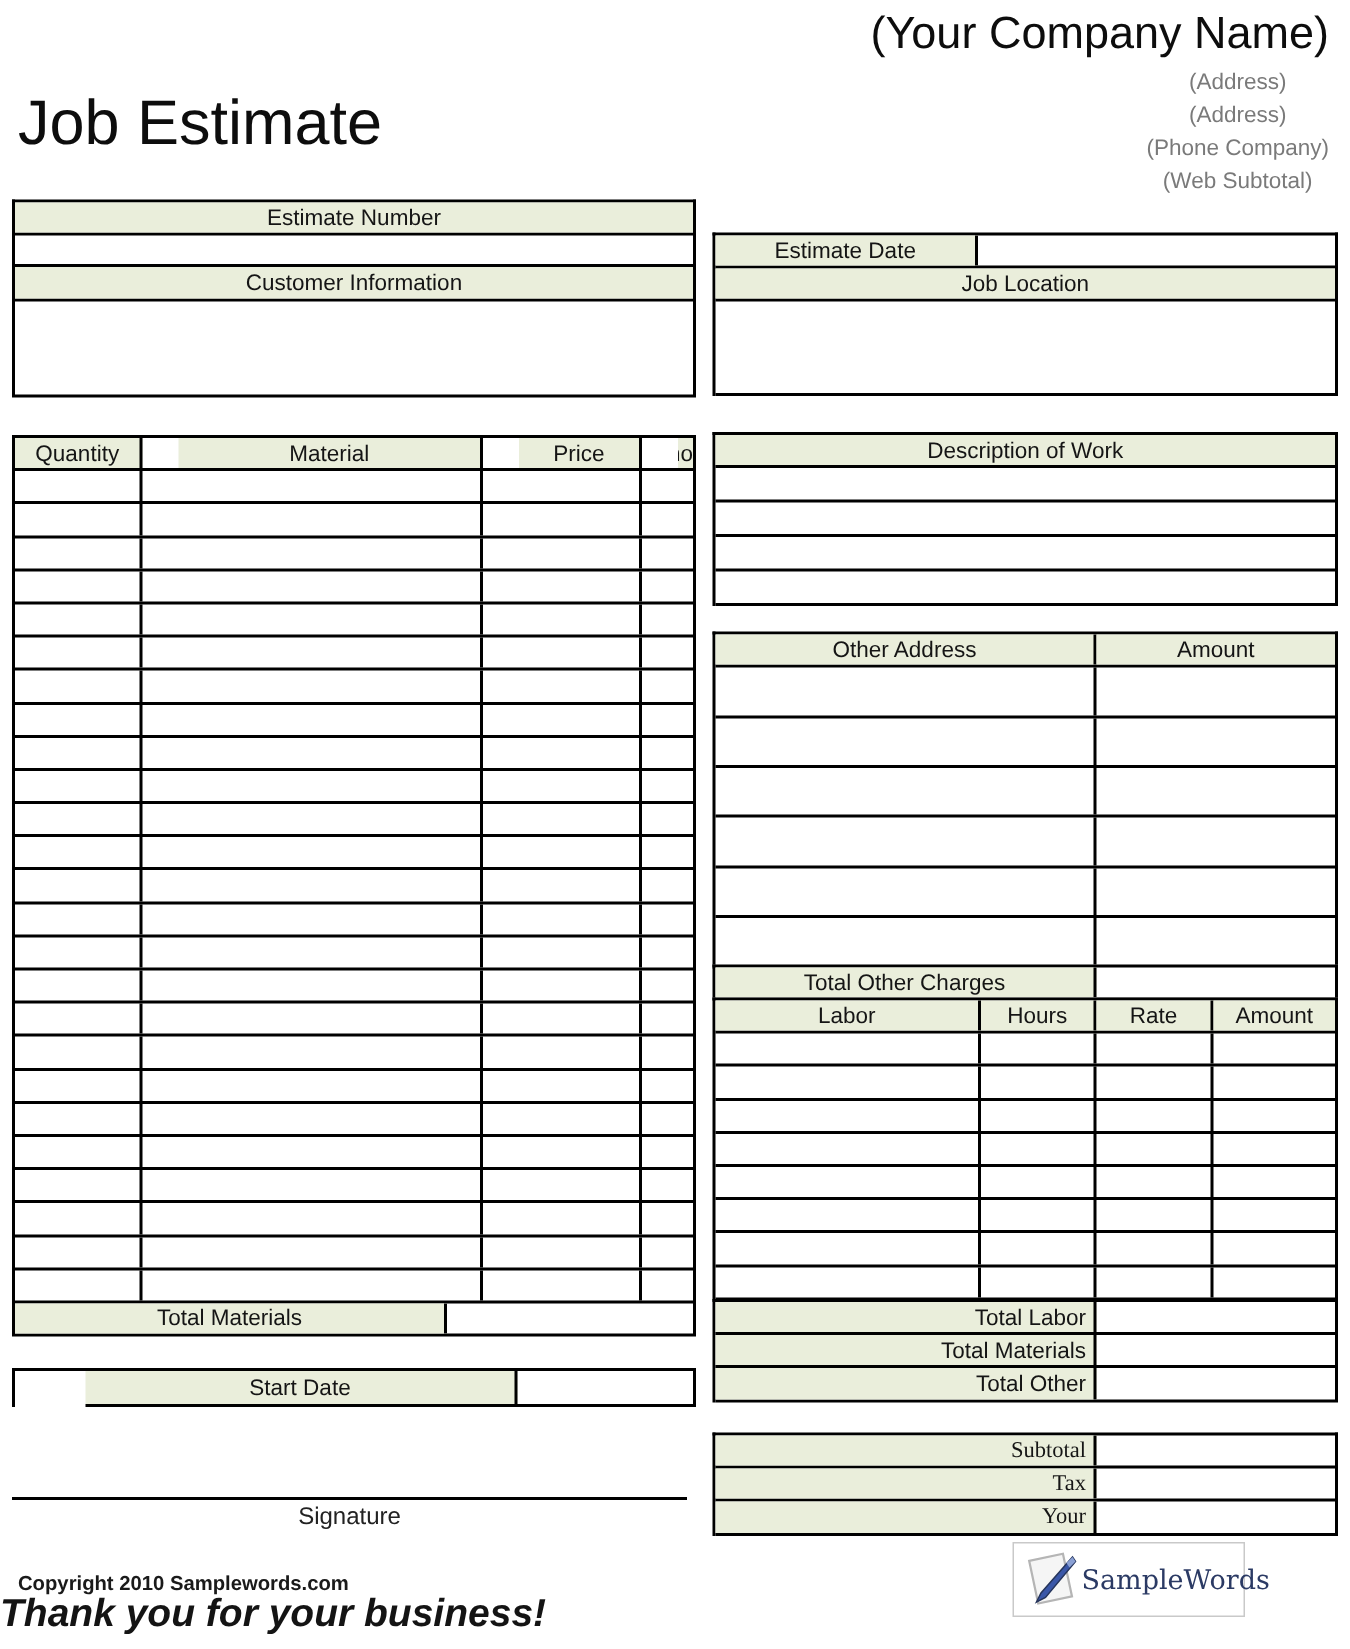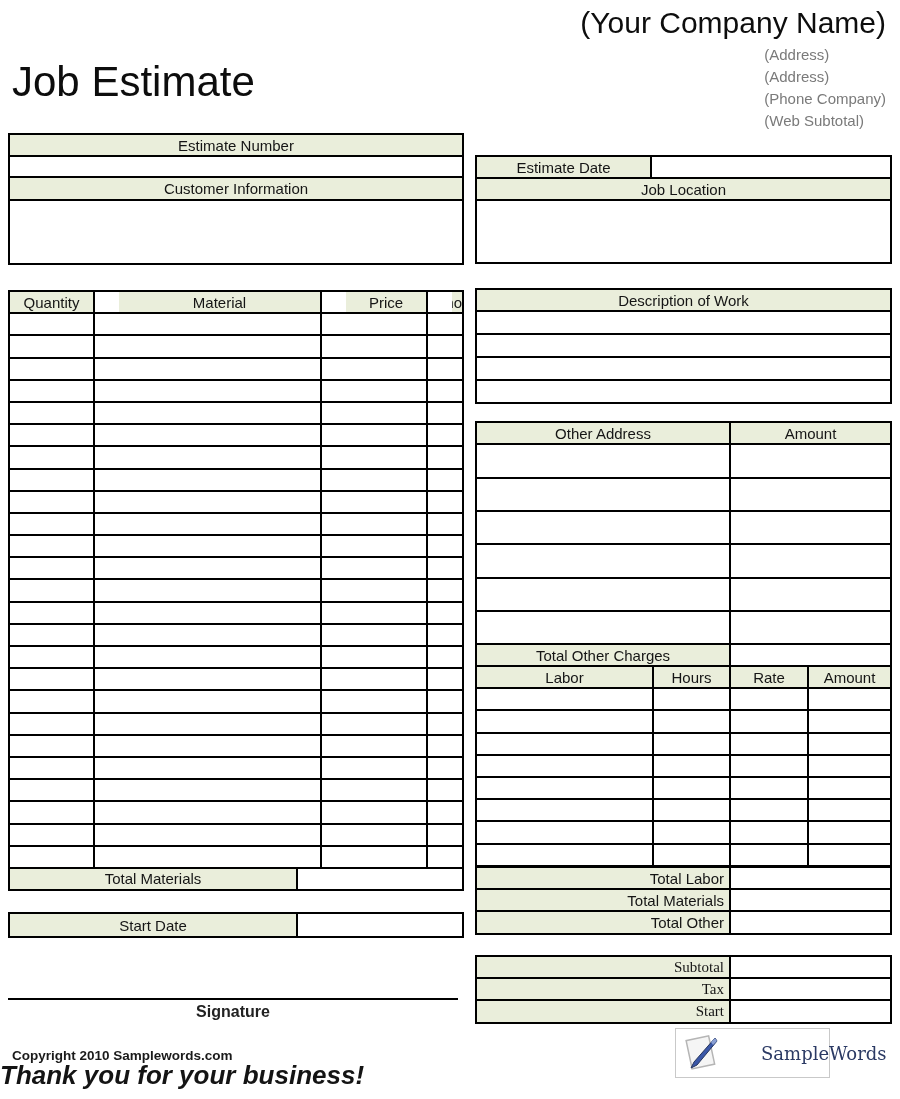--- a/index.html
+++ b/index.html
@@ -5,36 +5,36 @@
   :root { --green:#eaeedb; --bd:#000; --muted:#7a7a7a; }
   html,body { margin:0; padding:0; }
   body {
     width:900px; height:1099px; background:#fff; position:relative;
     font-family:"Liberation Sans", sans-serif; color:#151515; overflow:hidden;
   }
   .abs { position:absolute; }
 
   
   .company-name { top:6px; right:14px; font-size:30px; color:#0d0d0d; }
-  .company-details { top:44px; right:14px; text-align:left; font-size:15px; line-height:22px; color:var(--muted); }
+  .company-details { top:44px; right:14px; text-align:center; font-size:15px; line-height:22px; color:var(--muted); }
   .page-title { left:12px; top:58px; font-size:42px; color:#0d0d0d; }
 
   
   .tbl { position:absolute; border:2px solid var(--bd); border-bottom:none; background:#fff; }
   .trow { display:grid; box-sizing:border-box; border-bottom:2px solid var(--bd); }
   .trow > div {
     box-sizing:border-box; border-right:2px solid var(--bd);
     display:flex; align-items:center; justify-content:center;
     font-size:15px; overflow:hidden; white-space:nowrap;
   }
   .trow > div:last-child { border-right:none; }
   .g { background:var(--green); }
   .ra { justify-content:flex-end !important; padding-right:5px; }
   .h21 { height:21px; } .h22 { height:22.2px; } .h23 { height:23px; }
-  .h24 { height:24px; } .h33 { height:33.4px; } .h64 { height:64px; } .h62 { height:62.2px; }
+  .h24 { height:24px;margin-left:47px; } .h33 { height:33.4px; } .h64 { height:64px; } .h62 { height:62.2px; }
 
   .tcols-1 { grid-template-columns:1fr; }
   .tcols-materials { grid-template-columns:85px 203px 82px 1fr;gap:24px; }
   .tcols-mat-total { grid-template-columns:288px 1fr; }
   .tcols-other { grid-template-columns:254px 1fr; }
   .tcols-labor { grid-template-columns:177px 77px 78px 1fr; }
   .tcols-estdate { grid-template-columns:175px 1fr; }
 
   
   #left-info { left:8px; top:133px; width:452px; }
@@ -43,26 +43,26 @@
   #start-date { left:8px; top:912px; width:452px; }
   #desc-work { left:475px; top:288px; width:413px; }
   #other-charges { left:475px; top:421px; width:413px; }
   #total-other { left:475px; top:643px; width:413px; }
   #labor { left:475px; top:665px; width:413px; }
   #right-totals { left:475px; top:866px; width:413px; }
   #summary { left:475px; top:955px; width:413px;font-family:Liberation Serif, serif; }
 
   
   .sig-line { left:8px; top:998px; width:450px; border-top:2px solid #000; height:0; }
-  .sig-label { left:8px; top:1003px; width:450px; text-align:center; font-size:16px; color:#222;font-weight:bold; }
+  .sig-label { left:8px; top:1003px; width:450px; text-align:center; font-size:16px; color:#222; }
   .copyright { left:12px; top:1048px; font-size:13.5px; font-weight:600; color:#1a1a1a; }
   .thankyou { left:0; top:1060px; width:900px; font-size:26px; font-style:italic; font-weight:600; color:#141414; }
   .logo-box {
     left:675px; top:1028px; width:155px; height:50px; border:1px solid #c9c9c9;
-    background:#fff; display:flex; align-items:center; padding:0 4px; box-sizing:border-box;gap:40px;
+    background:#fff; display:flex; align-items:center; padding:0 4px; box-sizing:border-box;
   }
   .logo-text { font-family:"DejaVu Serif", serif; font-size:18px; color:#2b3a64; margin-left:1px; }
 </style>
 </head>
 <body>
 
 <div class="abs company-name">(Your Company Name)</div>
 <div class="abs company-details">
   <div>(Address)</div>
   <div>(Address)</div>
@@ -408,21 +408,21 @@
 <div class="tbl" id="summary">
   <div class="trow tcols-other h22">
     <div class="g ra">Subtotal</div>
     <div></div>
   </div>
   <div class="trow tcols-other h22">
     <div class="g ra">Tax</div>
     <div></div>
   </div>
   <div class="trow tcols-other h22">
-    <div class="g ra">Start</div>
+    <div class="g ra">Your</div>
     <div></div>
   </div>
 </div>
 
 <div class="abs sig-line"></div>
 <div class="abs sig-label">Signature</div>
 
 <div class="abs copyright">Copyright 2010 Samplewords.com</div>
 <div class="abs thankyou">Thank you for your business!</div>
 <div class="abs logo-box">

